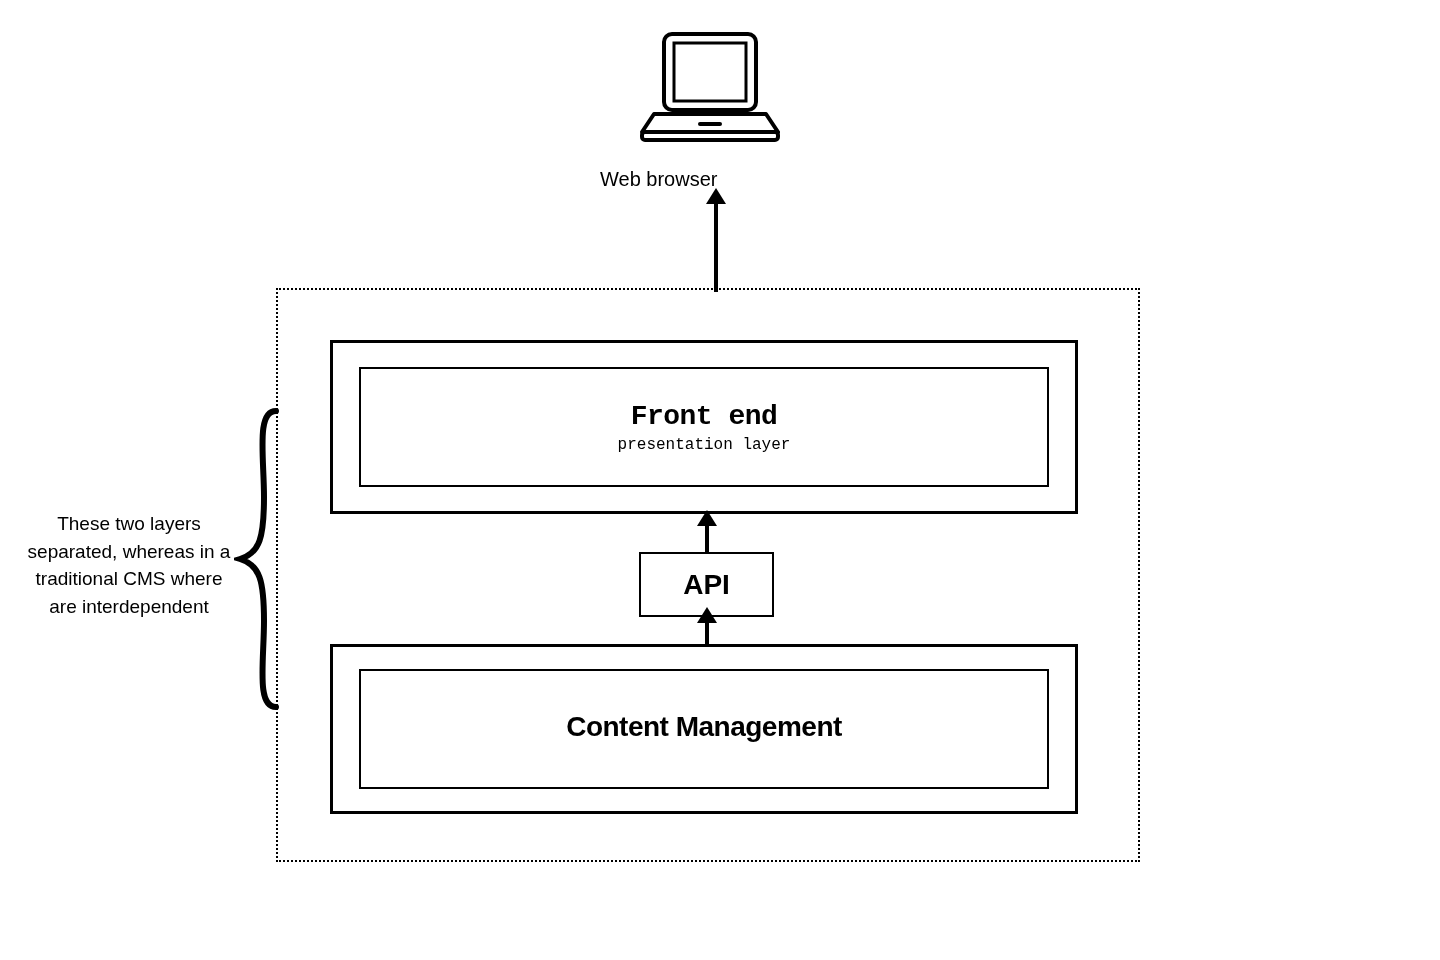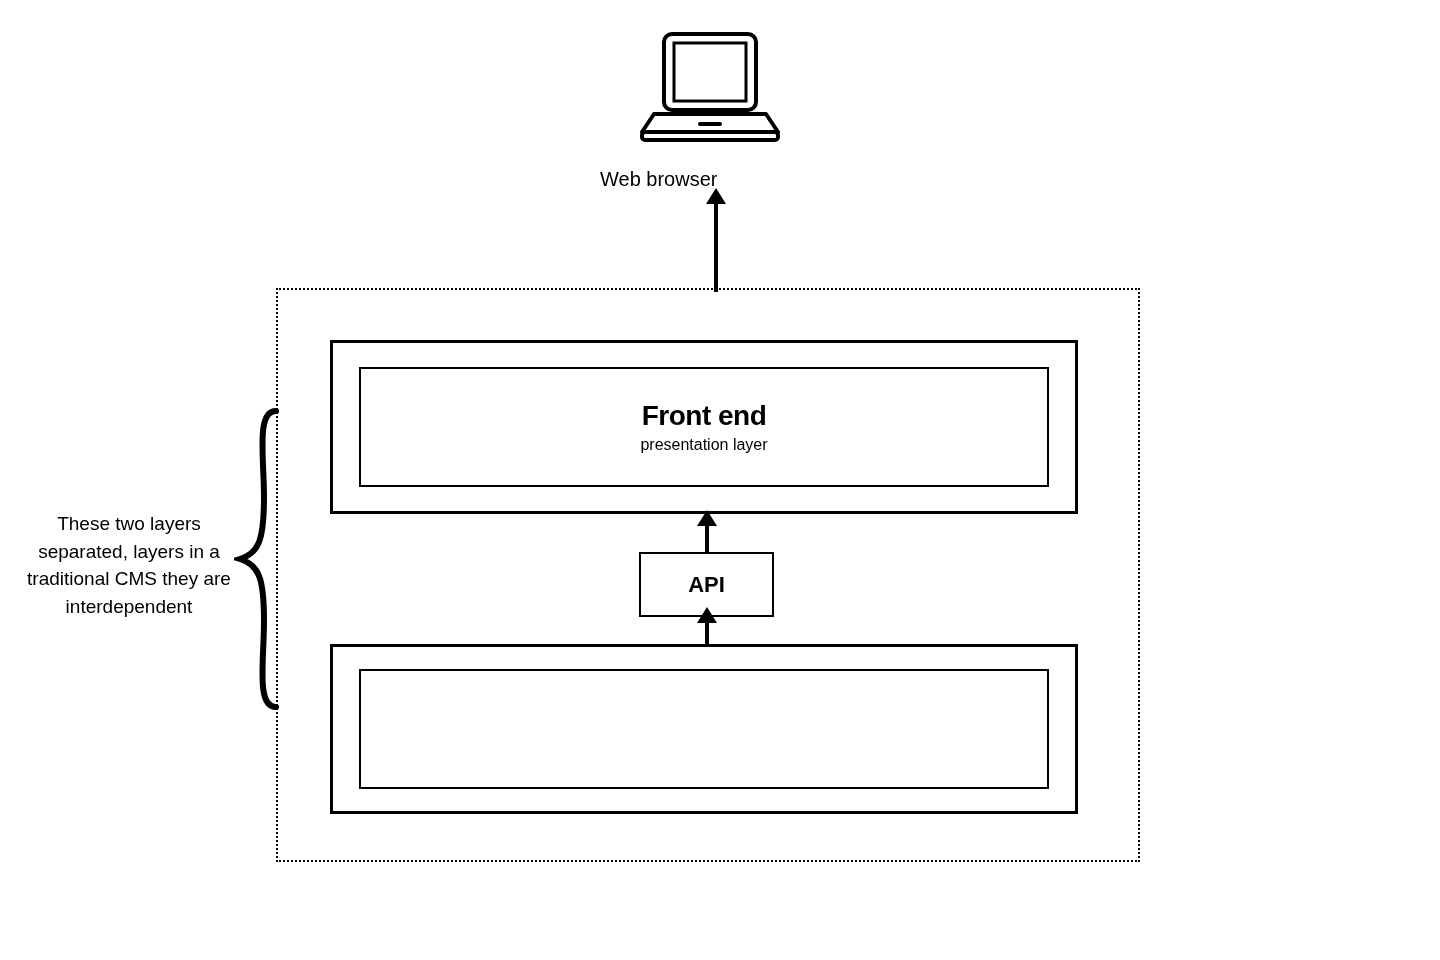--- a/index.html
+++ b/index.html
@@ -75,21 +75,21 @@
     flex-direction: column;
     align-items: center;
     justify-content: center;
   }
 
   .frontend-outer {
     left: 330px; top: 340px;
     width: 748px; height: 174px;
   }
   .frontend-inner {
-    width: 690px; height: 120px;
+    width: 690px; height: 120px; font-family: Liberation Mono, monospace;
   }
 
   .backend-outer {
     left: 330px; top: 644px;
     width: 748px; height: 170px;
   }
   .backend-inner {
     width: 690px; height: 120px;
   }
 
@@ -106,21 +106,21 @@
 
   
   .api-box {
     left: 639px; top: 552px;
     width: 135px; height: 65px;
     border: 2px solid #000;
     box-sizing: border-box;
     display: flex;
     align-items: center;
     justify-content: center;
-    font-size: 22px;
+    font-size: 28px;
     font-weight: 800;
     background: #fff;
   }
 
   
   .arrow-api-top {
     left: 700px; top: 520px;
     width: 14px; height: 32px;
   }
   .arrow-api-top .arrow-shaft { height: 32px; }
@@ -189,28 +189,29 @@
     <span>API</span>
   </div>
 
   <div class="abs arrow-api-bottom">
     <div class="arrow-head"></div>
     <div class="arrow-shaft"></div>
   </div>
 
   <div class="abs layer-box backend-outer">
     <div class="inner-box backend-inner">
+      <div class="layer-title">Content Management</div>
     </div>
   </div>
 
   <div class="abs brace">
     <svg viewBox="0 0 50 304" width="50" height="304">
       <path d="M42 4
                C 22 4, 30 50, 30 90
                C 30 130, 26 146, 6 152
                C 26 158, 30 174, 30 214
                C 30 254, 22 300, 42 300" fill="none" stroke="#000" stroke-width="6" stroke-linecap="round"></path>
     </svg>
   </div>
 
-  <div class="abs annotation">These two layers separated, layers in a traditional CMS they are interdependent</div>
+  <div class="abs annotation">These two layers separated, whereas in a traditional CMS where are interdependent</div>
 
 </div>
 
 </body></html>

